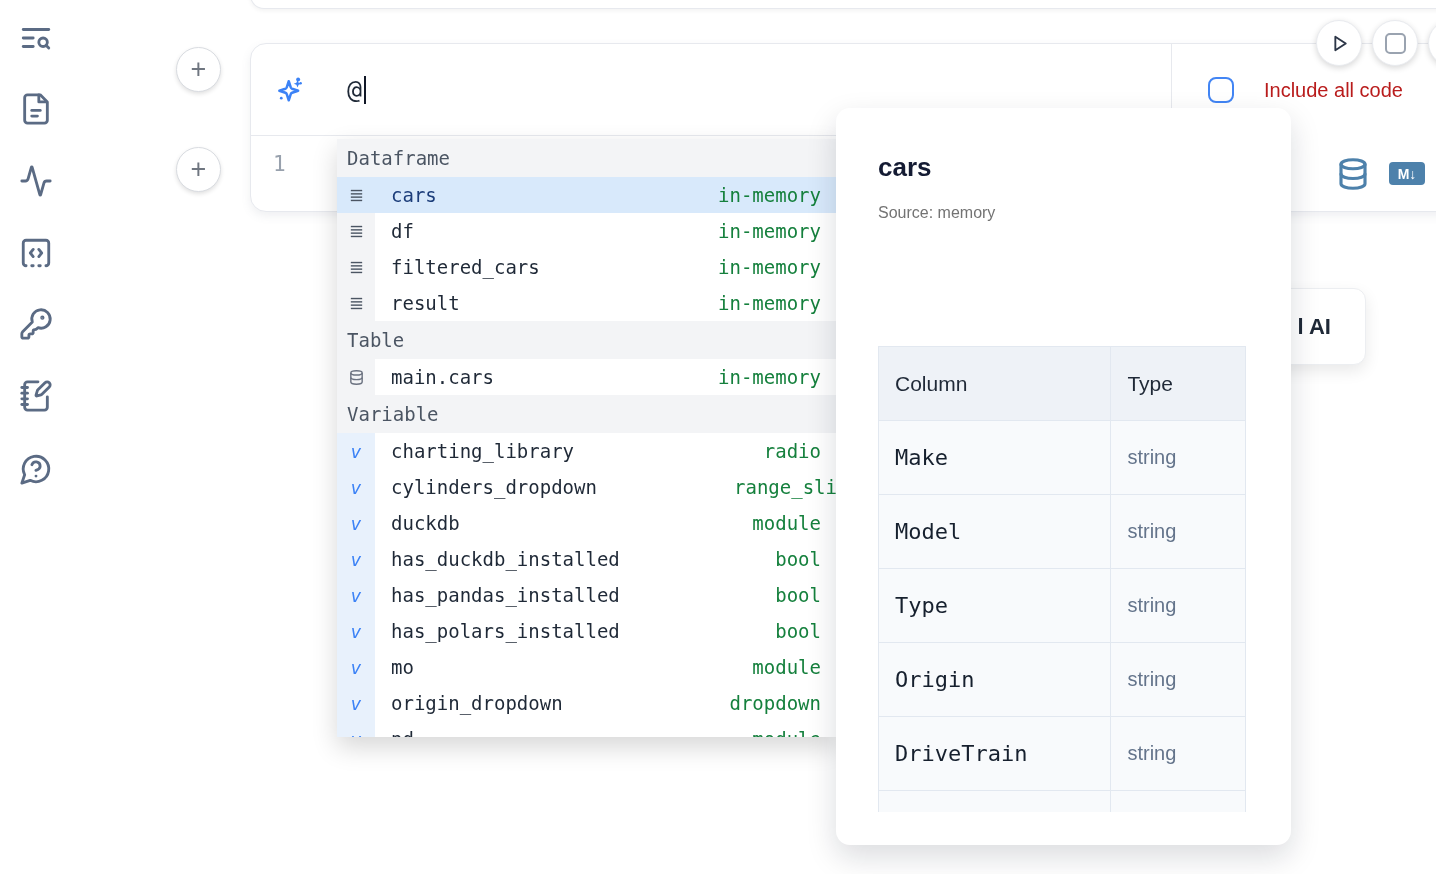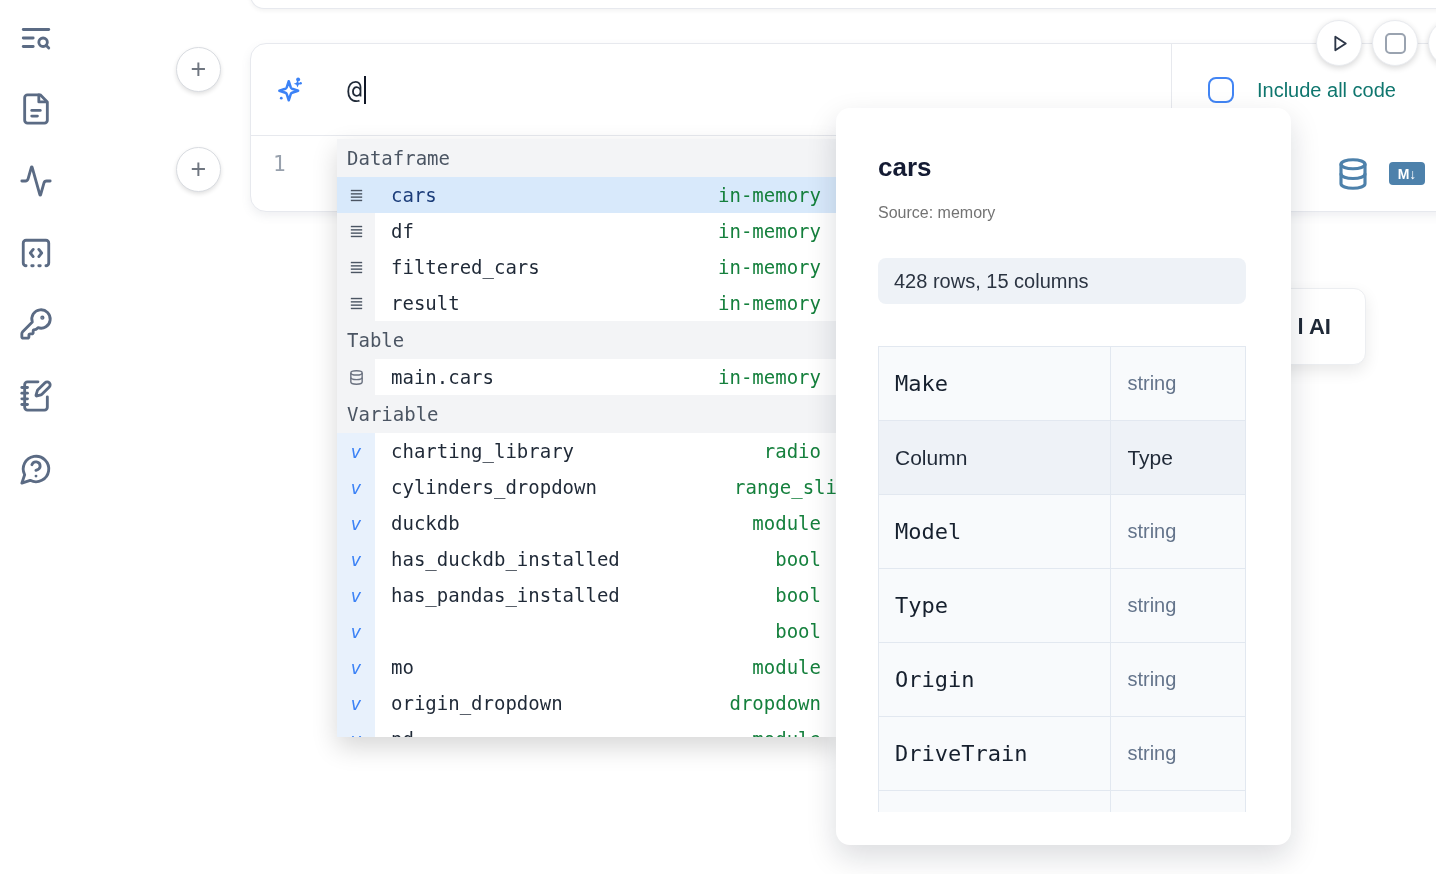--- a/index.html
+++ b/index.html
@@ -27,21 +27,21 @@
   .ai-text{margin-left:42px;font-size:25px;color:#1f2937;}
   .caret{display:inline-block;width:2px;height:28px;background:#111827;
     margin-left:2px;vertical-align:-5px;}
   .code-row{flex:1;position:relative;}
   .line-no{position:absolute;left:22px;top:16px;font-size:21px;color:#98a1ad;}
   .cell-right{flex:1;border-left:1px solid #e7e9ee;display:flex;
     flex-direction:column;box-sizing:border-box;}
   .chk-row{height:92px;display:flex;align-items:center;padding-left:36px;}
   .checkbox{width:26px;height:26px;border:2px solid #4285f4;border-radius:8px;
     background:#fff;box-sizing:border-box;flex:none;}
-  .chk-label{margin-left:23px;font-size:20px;color:#0f766e;}
+  .chk-label{margin-left:30px;font-size:20px;color:#b91c1c;}
   .tools-row{flex:1;display:flex;align-items:center;justify-content:flex-end;
     gap:18px;padding-right:36px;}
   .db-big{width:36px;height:36px;color:#4d81ab;}
   .md-badge{width:36px;height:23px;background:#4d81ab;border-radius:4px;
     color:#fff;font-weight:bold;font-size:14px;display:flex;
     align-items:center;justify-content:center;letter-spacing:0;}
 
   
   .circle-btn{position:absolute;width:46px;height:46px;border-radius:50%;
     background:#fff;border:1px solid #e9ebef;box-shadow:0 2px 6px rgba(0,0,0,.16);
@@ -291,20 +291,21 @@
     <span class="ac-name">has_duckdb_installed</span>
     <span class="ac-detail">bool</span>
   </div>
   <div class="ac-item var">
     <span class="ac-gutter mono">v</span>
     <span class="ac-name">has_pandas_installed</span>
     <span class="ac-detail">bool</span>
   </div>
   <div class="ac-item var">
     <span class="ac-gutter mono">v</span>
+    <span class="ac-name">has_polars_installed</span>
     <span class="ac-detail">bool</span>
   </div>
   <div class="ac-item var">
     <span class="ac-gutter mono">v</span>
     <span class="ac-name">mo</span>
     <span class="ac-detail">module</span>
   </div>
   <div class="ac-item var">
     <span class="ac-gutter mono">v</span>
     <span class="ac-name">origin_dropdown</span>
@@ -317,33 +318,32 @@
   </div>
 </div>
 
 <div class="ai-card">
   <span>l AI</span>
 </div>
 
 <div class="panel">
   <div class="pv-title">cars</div>
   <div class="pv-source">Source: memory</div>
-  <div class="pv-badge">428 rows, 15 columns</div>
   <div class="pv-tablewrap">
     <table class="schema">
       <tbody>
           <tr>
-        <td class="colname">Make</td>
-        <td class="coltype">string</td>
-      </tr>
-      <tr>
         <th class="h-col">Column</th>
         <th class="h-type">Type</th>
       </tr>
       <tr>
+        <td class="colname">Make</td>
+        <td class="coltype">string</td>
+      </tr>
+      <tr>
         <td class="colname">Model</td>
         <td class="coltype">string</td>
       </tr>
       <tr>
         <td class="colname">Type</td>
         <td class="coltype">string</td>
       </tr>
       <tr>
         <td class="colname">Origin</td>
         <td class="coltype">string</td>

